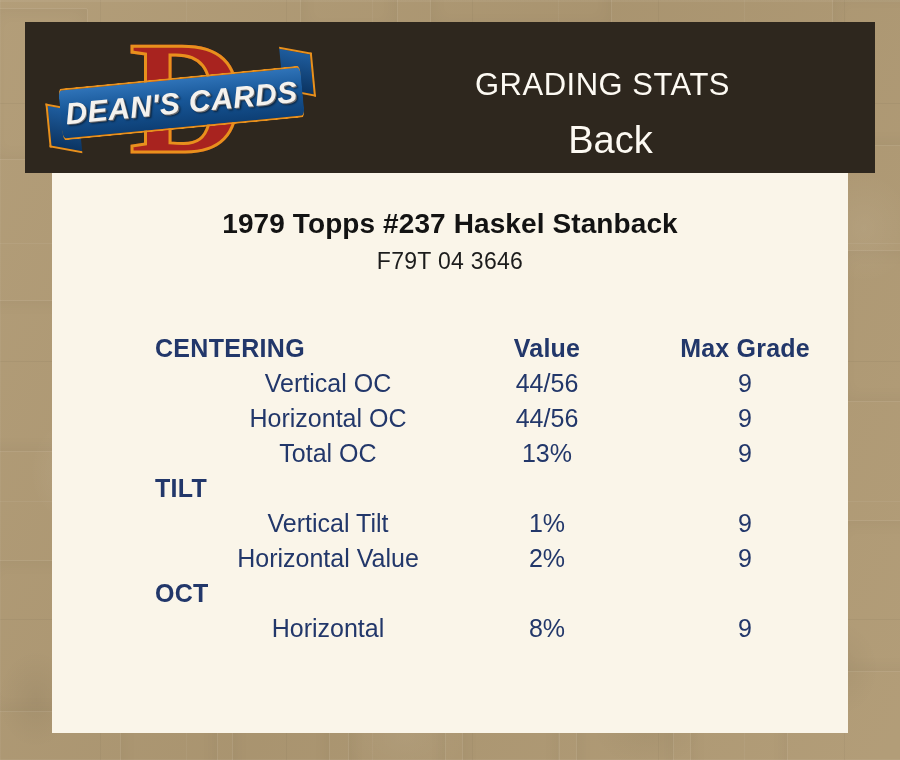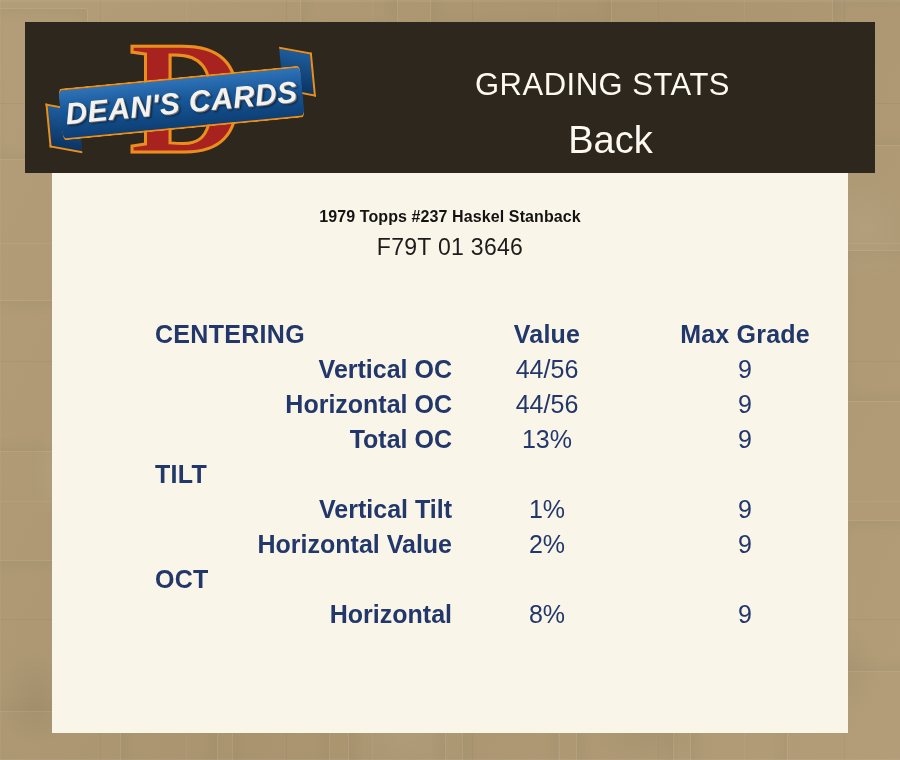--- a/index.html
+++ b/index.html
@@ -176,21 +176,21 @@
     top: 173px;
     width: 796px;
     height: 560px;
     background: #faf5e9;
   }
 
   .card-title {
     margin: 0;
     padding-top: 35px;
     text-align: center;
-    font-size: 16px;
+    font-size: 28px;
     font-weight: bold;
     color: #131313;
     letter-spacing: 0.1px;
   }
   .card-subtitle {
     margin: 0;
     padding-top: 8px;
     text-align: center;
     font-size: 23px;
     font-weight: normal;
@@ -227,23 +227,23 @@
     font-weight: bold;
     letter-spacing: 0.2px;
   }
   .row-section-label {
     text-align: left;
     padding-left: 103px !important;
     font-weight: bold;
     letter-spacing: 0.3px;
   }
   .row-label {
-    text-align: right;
+    text-align: center;
     padding-left: 152px !important;
-    font-weight: bold;
+    font-weight: normal;
   }
   .row-value, .row-grade {
     text-align: center;
     font-weight: normal;
   }
 </style>
 </head>
 <body>
 
 <div class="page">
@@ -277,21 +277,21 @@
       </div>
     </div>
 
     <div class="header-title">GRADING STATS</div>
     <div class="header-subtitle">Back</div>
   </div>
 
   <div class="panel">
 
     <div class="card-title">1979 Topps #237 Haskel Stanback</div>
-    <div class="card-subtitle">F79T 01 3646</div>
+    <div class="card-subtitle">F79T 04 3646</div>
 
     <table class="stats">
       <colgroup>
         <col class="c-label">
           <col class="c-value">
           <col class="c-grade">
       </colgroup>
       <tbody>
 
         <tr>

